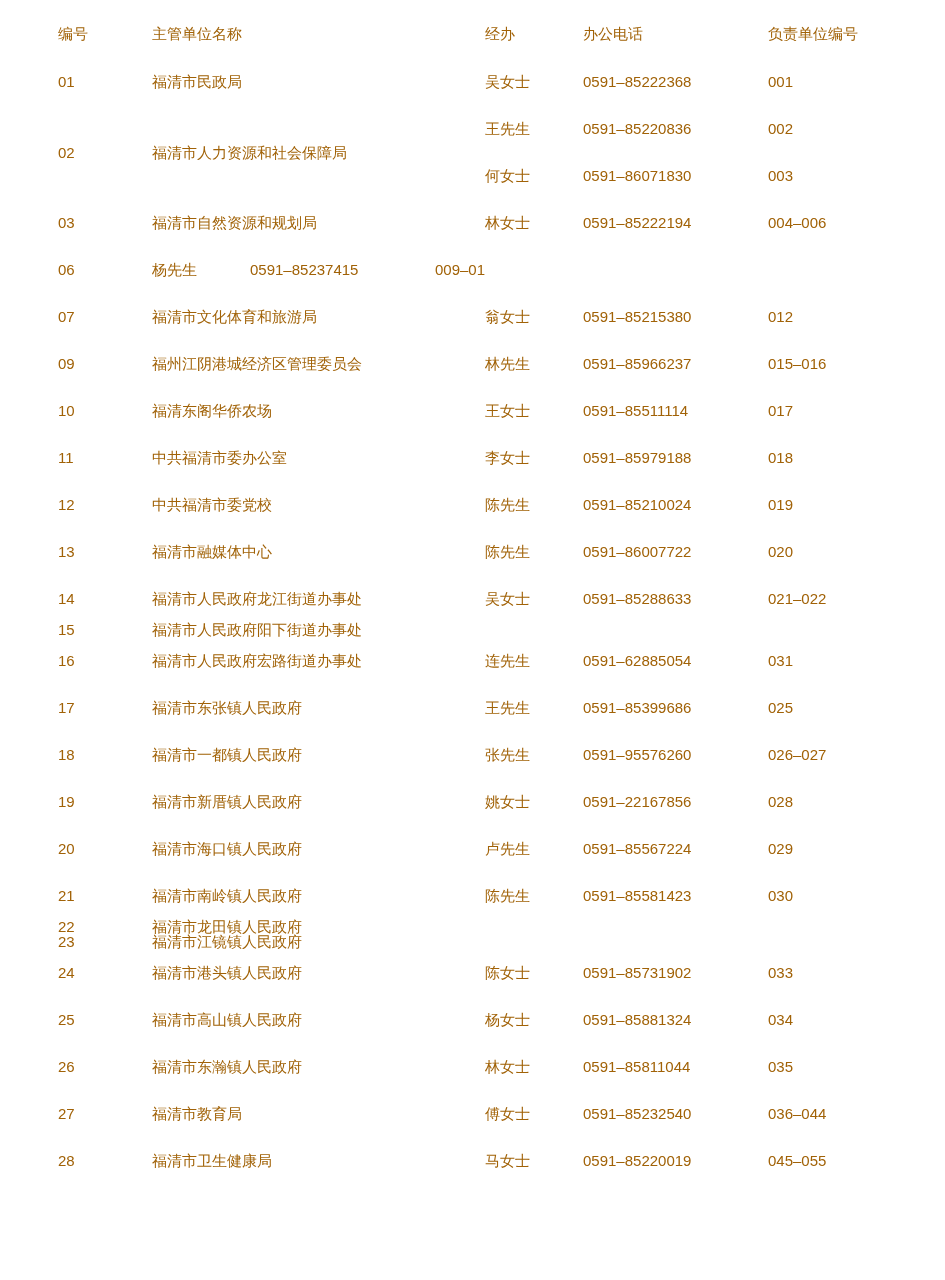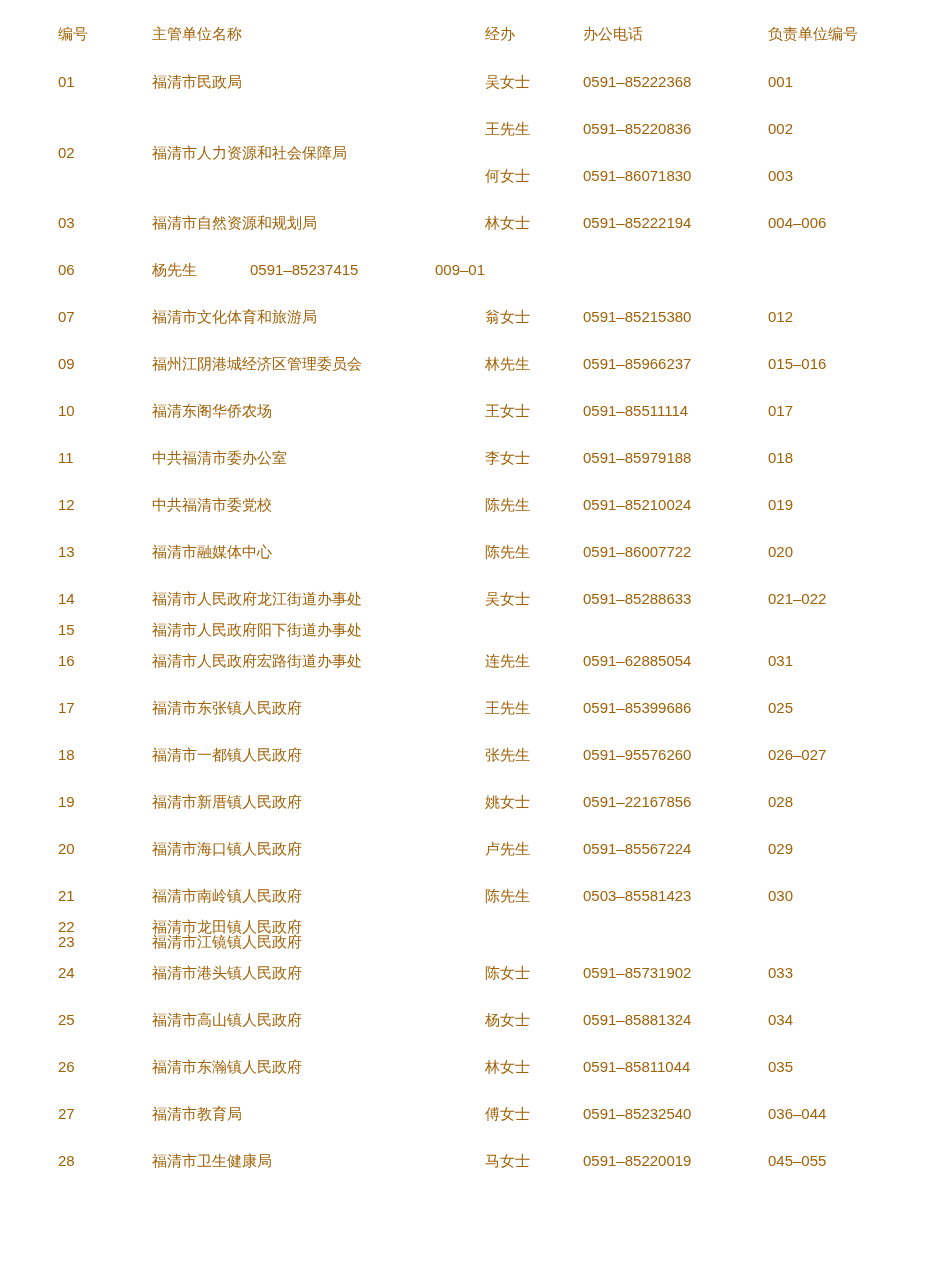--- a/index.html
+++ b/index.html
@@ -240,21 +240,21 @@
             <div class="cell col-unit">029</div>
           </div>
         </div>
       </div>
       <div class="row">
         <div class="cell col-no">21</div>
         <div class="cell col-org">福清市南岭镇人民政府</div>
         <div>
           <div class="subrow">
             <div class="cell col-name">陈先生</div>
-            <div class="cell col-phone">0503–85581423</div>
+            <div class="cell col-phone">0591–85581423</div>
             <div class="cell col-unit">030</div>
           </div>
         </div>
       </div>
       <div class="row">
         <div class="cell col-no">22</div>
         <div class="cell col-org">福清市龙田镇人民政府</div>
       </div>
       <div class="row">
         <div class="cell col-no">23</div>

